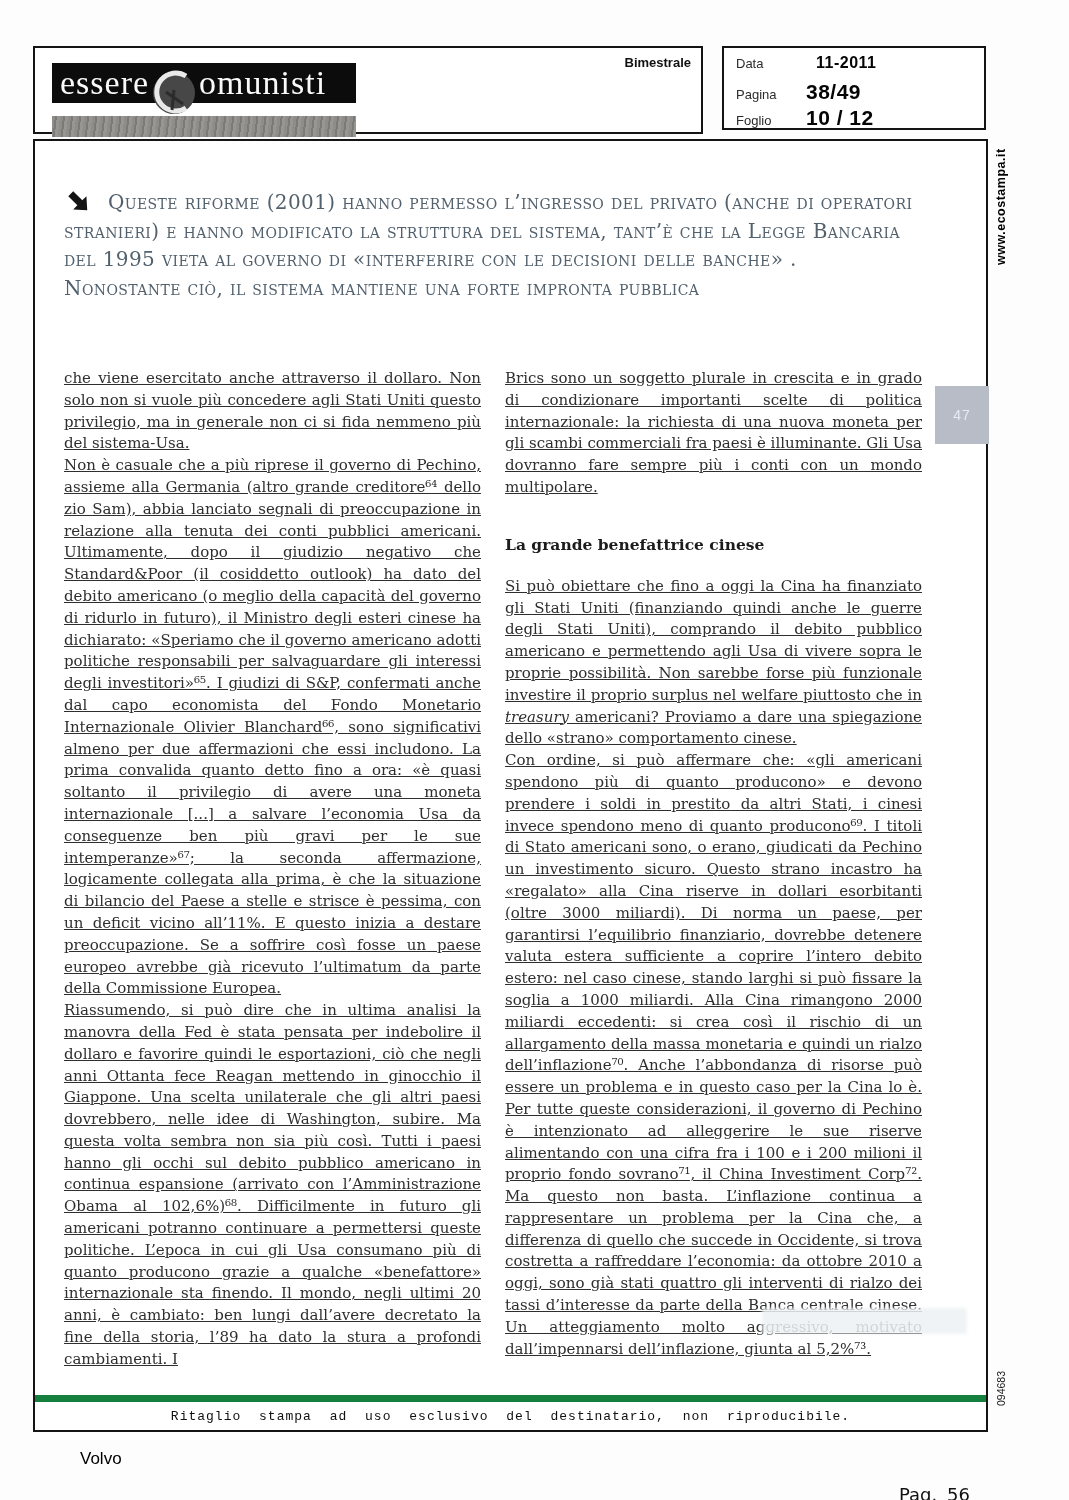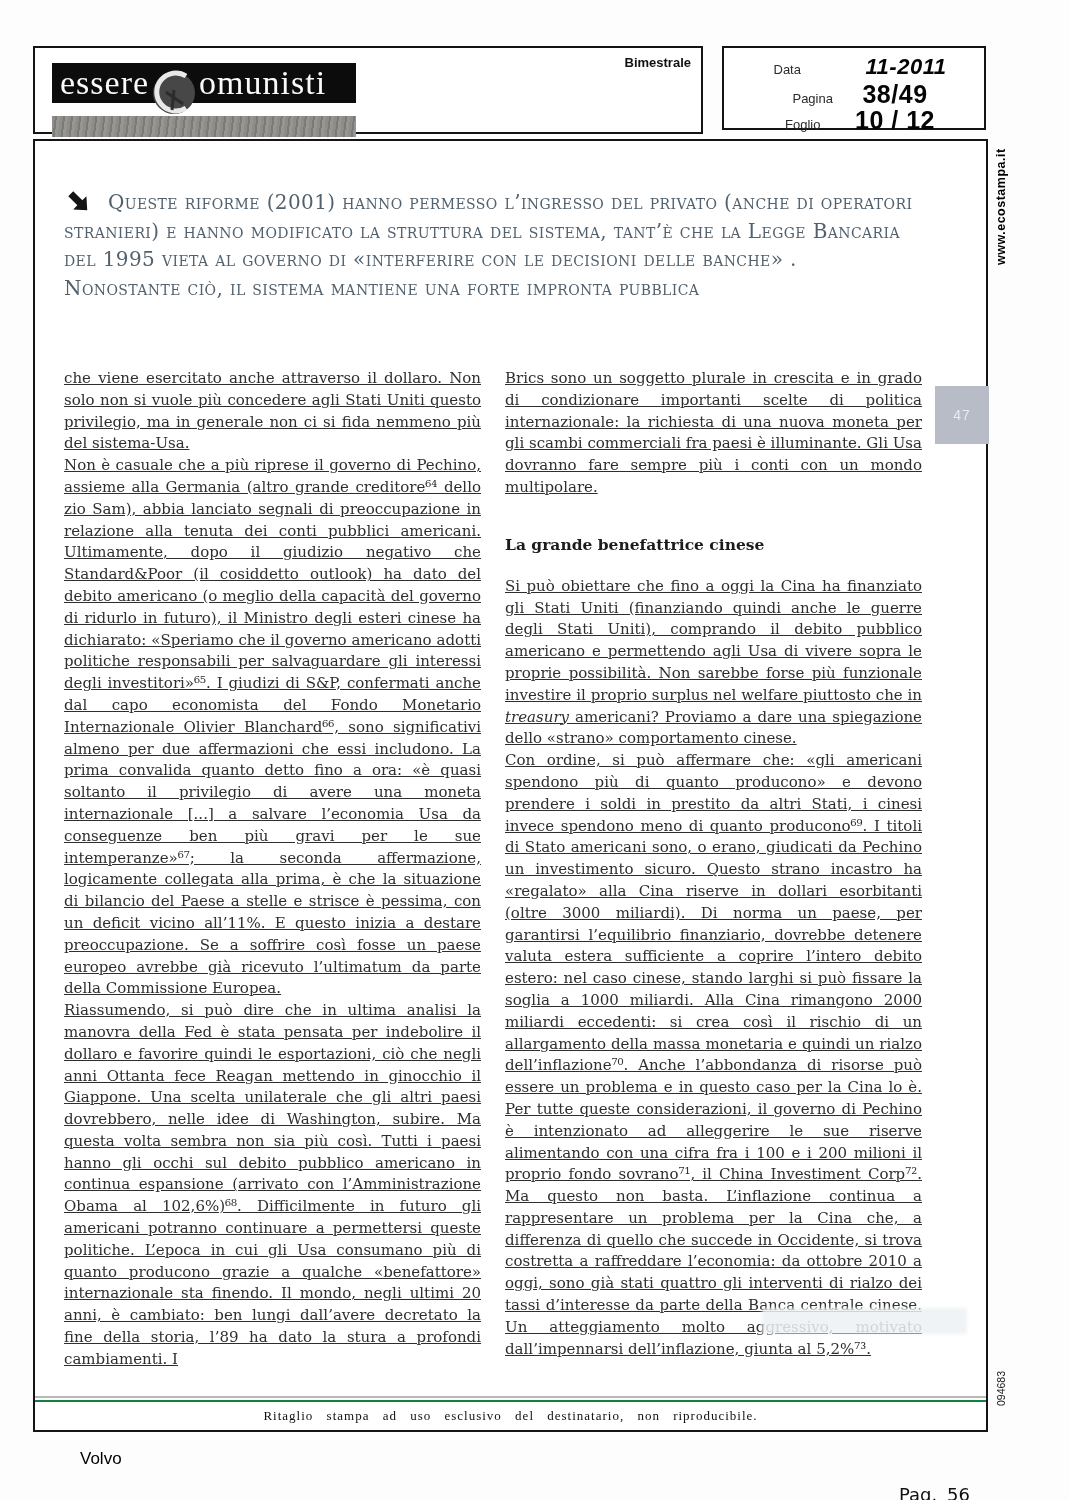--- a/index.html
+++ b/index.html
@@ -36,30 +36,30 @@
     position:absolute; right:10px; top:7px;
     font-family:"Liberation Sans", sans-serif;
     font-size:13px; font-weight:bold; color:#111;
   }
   .meta-box {
     position:absolute; left:722px; top:46px;
     width:264px; height:84px;
     border:2px solid #141414; background:#fff;
     padding-top:6px; box-sizing:border-box;
   }
-  .meta-row { display:flex; align-items:baseline; height:26px; padding-left:12px;justify-content:center; }
+  .meta-row { display:flex; align-items:baseline; height:26px; padding-left:12px; }
   .meta-label {
     width:70px; font-family:"Liberation Sans", sans-serif;
     font-size:13px; color:#2b2b2b;
   }
   .meta-value {
     font-family:"Liberation Sans", sans-serif;
-    font-size:25px; font-weight:bold; color:#050505; letter-spacing:0.5px;
-  }
-  .meta-row.first .meta-value { margin-left:22px; font-size:22px;font-style:italic; }
+    font-size:21px; font-weight:bold; color:#050505; letter-spacing:0.5px;
+  }
+  .meta-row.first .meta-value { margin-left:10px; font-size:16px; }
   
   .main-box {
     position:absolute; left:33px; top:139px;
     width:951px; height:1289px;
     border:2px solid #141414; background:#fff;
   }
   
   .pullquote {
     position:absolute; left:29px; top:47px; width:852px;
     font-family:"DejaVu Serif", serif;
@@ -84,23 +84,23 @@
     font-size:15.5px; font-weight:bold; color:#1c1c1c;
     font-family:"DejaVu Serif", serif;
   }
   .col i { font-style:italic; }
   
   .hairline {
     position:absolute; left:0; right:0; bottom:32px; height:2px; background:#b8b8b8;
   }
   .footer-band {
     position:absolute; left:0; right:0; bottom:0; height:28px;
-    border-top:2px solid #15803d;
+    border-top:7px solid #15803d;
     display:flex; align-items:center; justify-content:center;
-    font-family:Liberation Serif, serif;
+    font-family:Liberation Mono, monospace;
     font-size:13px; color:#101010;
     letter-spacing:1px; word-spacing:9px; white-space:nowrap;
   }
   
   .page-badge {
     position:absolute; left:935px; top:374px; width:54px; height:58px;
     background:#b7bcc7;
     display:flex; align-items:center; justify-content:center;
     font-family:"Liberation Sans", sans-serif;
     font-size:14px; color:#e8ebf1; letter-spacing:1px;margin-top:12px;

